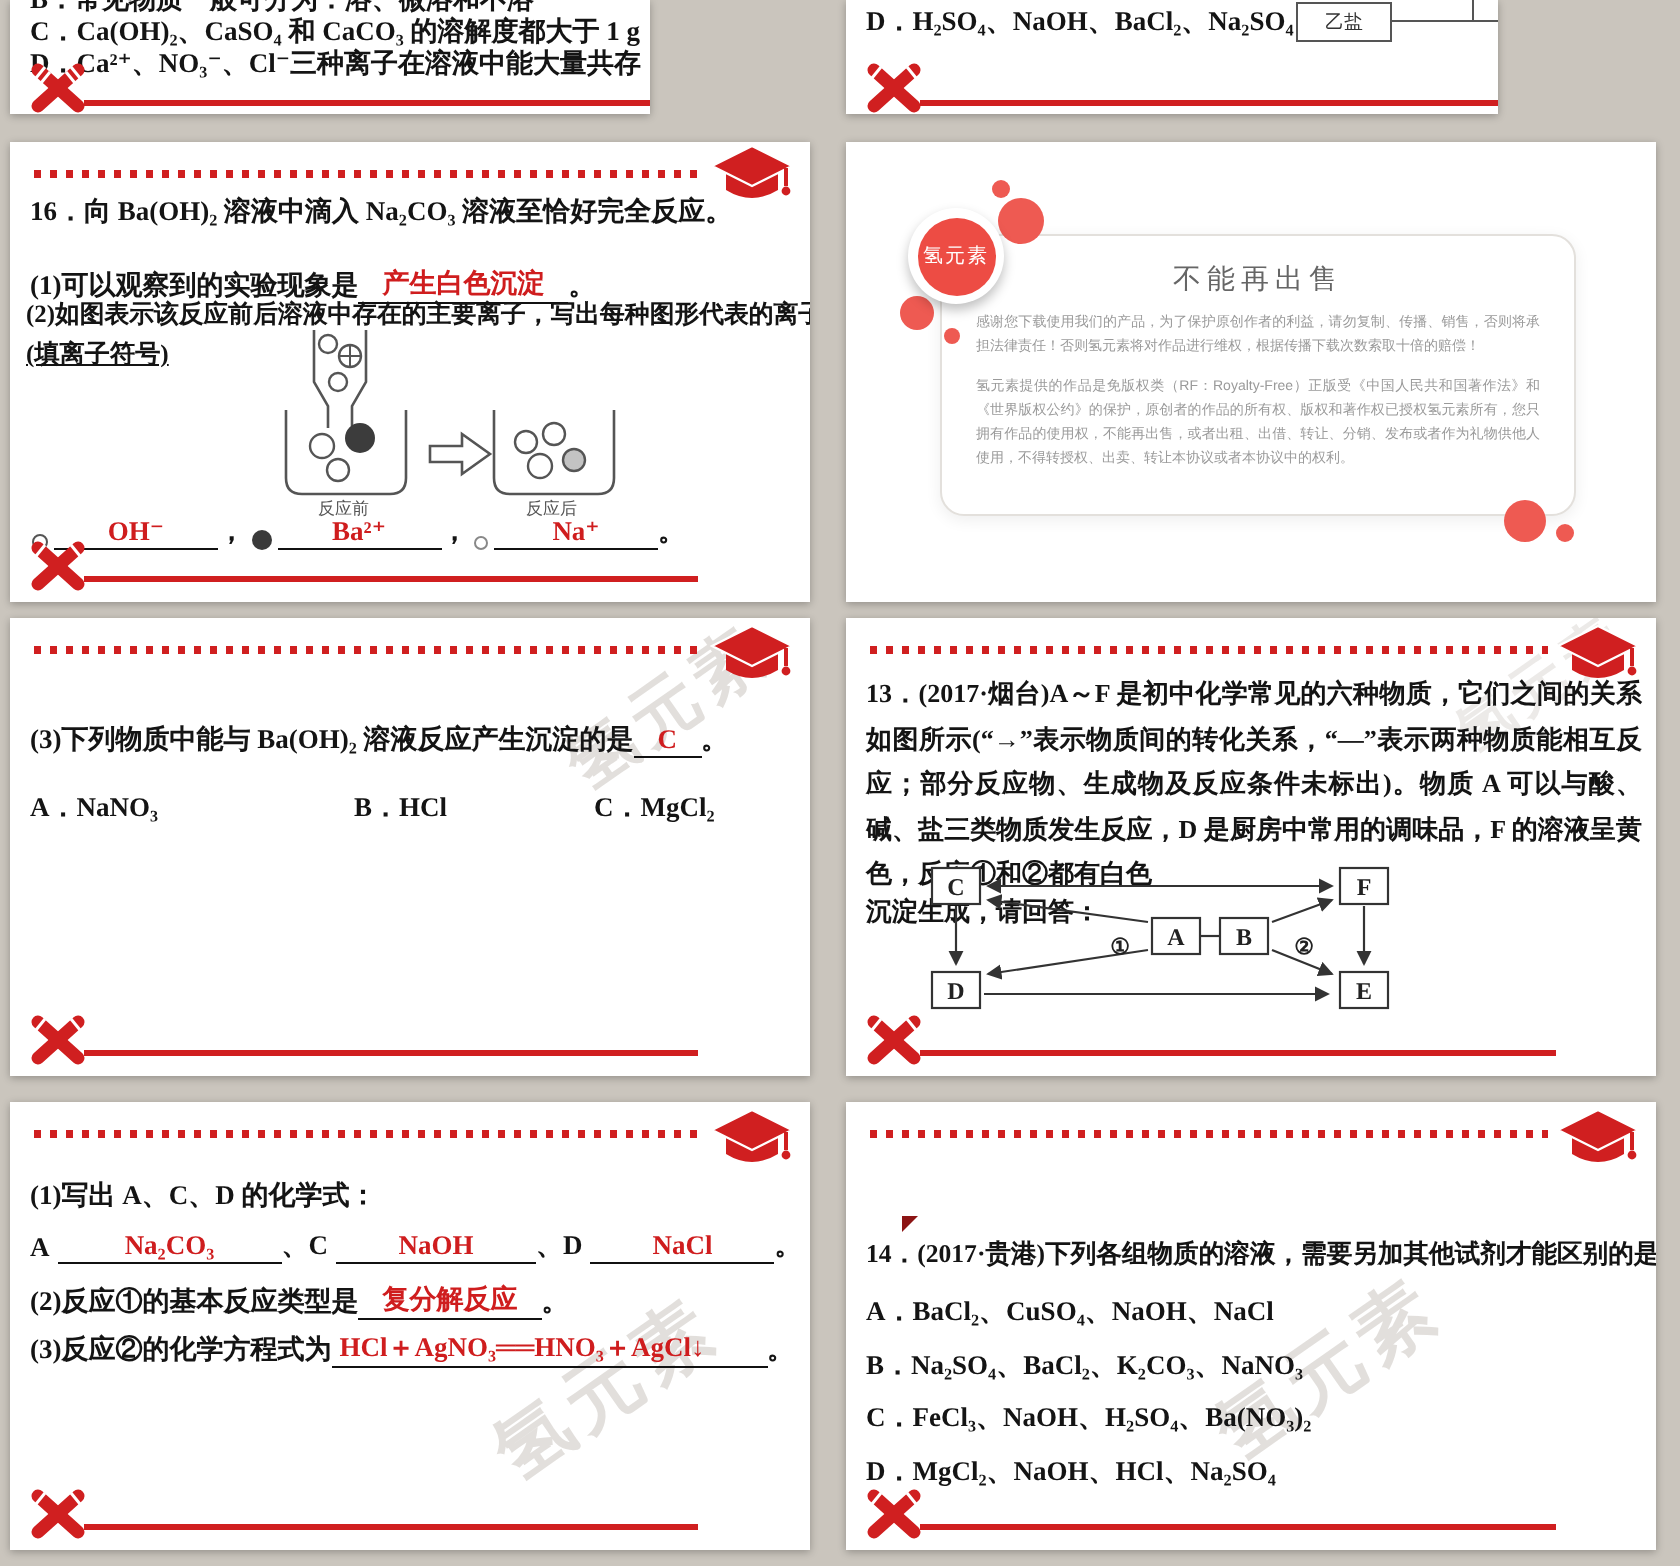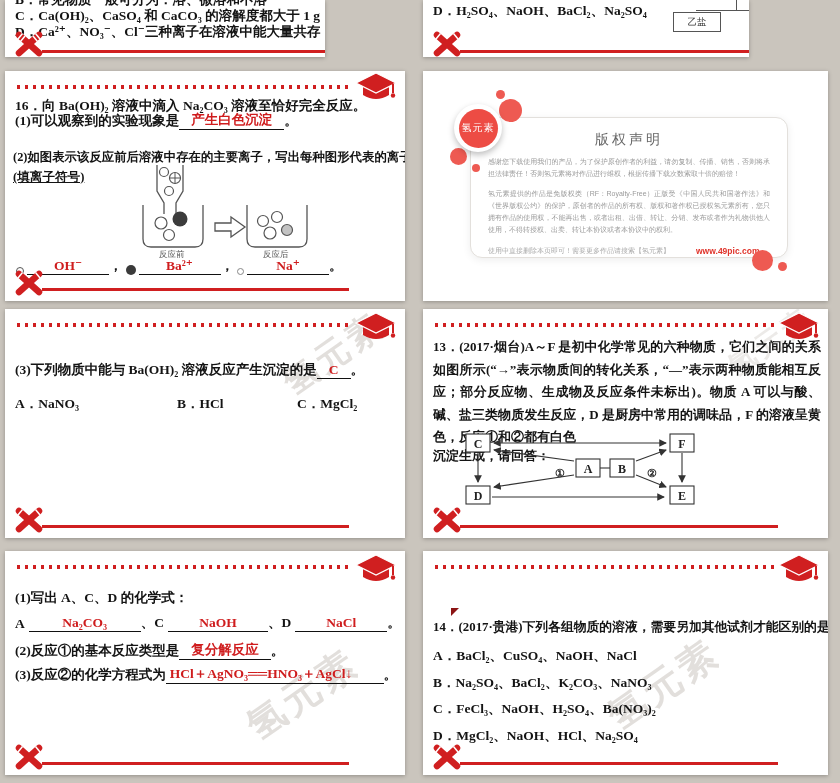--- a/index.html
+++ b/index.html
@@ -105,21 +105,21 @@
         </g>
       </svg>
     </div>
     <div class="footer-line"></div>
   </div>
 
   <div class="slide s1r">
     <div class="t" style="left:10px;top:2px;">D．H₂SO₄、NaOH、BaCl₂、Na₂SO₄</div>
     <div class="vline" style="left:313px;top:0;height:10px;"></div>
     <div class="hline" style="left:273px;top:10px;width:80px;"></div>
-    <div class="mini-box" style="left:225px;top:12px;margin-left:25px;">乙盐</div>
+    <div class="mini-box" style="left:225px;top:1px;">乙盐</div>
     <div class="mini-box" style="left:352px;top:1px;">甲盐</div>
     <div class="footer-x">
       <svg viewBox="0 0 30 26" width="100%" height="100%">
         <g stroke="#d01f20" stroke-width="6.5" stroke-linecap="round">
           <line x1="5" y1="4" x2="25" y2="22"></line>
             <line x1="25" y1="4" x2="5" y2="22"></line>
         </g>
         <g stroke="#fff" stroke-width="1.5">
           <line x1="8.5" y1="2.5" x2="4" y2="8"></line>
             <line x1="21.5" y1="2.5" x2="26" y2="8"></line>
@@ -133,21 +133,21 @@
     <div class="dotline"></div>
     <div class="cap">
       <svg viewBox="0 0 42 32" width="100%" height="100%">
         <path d="M8 13 L8 23 Q21 31 34 23 L34 13 Z" fill="#d01f20"></path>
         <polygon points="21,1 41,11 21,21 1,11" fill="#d01f20" stroke="#fff" stroke-width="1.2"></polygon>
         <line x1="38" y1="12" x2="38" y2="21" stroke="#d01f20" stroke-width="2"></line>
         <circle cx="38" cy="23.5" r="2.2" fill="#d01f20"></circle>
       </svg>
     </div>
     <div class="t" style="left:10px;top:26px;">16．向 Ba(OH)₂ 溶液中滴入 Na₂CO₃ 溶液至恰好完全反应。</div>
-    <div class="row" style="left:10px;top:40px;">
+    <div class="row" style="left:10px;top:62px;">
       <span>(1)可以观察到的实验现象是</span>
       <span class="ans">产生白色沉淀</span>
       <span>。</span>
     </div>
     <div class="t" style="left:8px;top:78px;font-size:12.4px;">(2)如图表示该反应前后溶液中存在的主要离子，写出每种图形代表的离子。</div>
     <div class="t" style="left:8px;top:98px;font-size:12.6px;text-decoration:underline;">(填离子符号)</div>
 
     <div class="diagram2">
       <svg viewBox="0 0 240 84" width="240" height="84">
         <g fill="none" stroke="#555" stroke-width="1.3">
@@ -198,27 +198,23 @@
           <line x1="8.5" y1="2.5" x2="4" y2="8"></line>
             <line x1="21.5" y1="2.5" x2="26" y2="8"></line>
         </g>
       </svg>
     </div>
     <div class="footer-line"></div>
   </div>
 
   <div class="slide s2r">
     <div class="cr-card">
-      <div class="cr-title">版权声明</div>
+      <div class="cr-title">不能再出售</div>
       <p class="cr-p">感谢您下载使用我们的产品，为了保护原创作者的利益，请勿复制、传播、销售，否则将承担法律责任！否则氢元素将对作品进行维权，根据传播下载次数索取十倍的赔偿！</p>
       <p class="cr-p">氢元素提供的作品是免版权类（RF：Royalty-Free）正版受《中国人民共和国著作法》和《世界版权公约》的保护，原创者的作品的所有权、版权和著作权已授权氢元素所有，您只拥有作品的使用权，不能再出售，或者出租、出借、转让、分销、发布或者作为礼物供他人使用，不得转授权、出卖、转让本协议或者本协议中的权利。</p>
-      <div class="cr-foot">
-        <span>使用中直接删除本页即可！需要更多作品请搜索【氢元素】</span>
-        <span class="cr-url">www.49pic.com</span>
-      </div>
     </div>
     <div class="circle" style="left:73px;top:19px;width:9px;height:9px;"></div>
     <div class="circle" style="left:76px;top:28px;width:23px;height:23px;"></div>
     <div class="circle" style="left:27px;top:77px;width:17px;height:17px;"></div>
     <div class="circle" style="left:49px;top:93px;width:8px;height:8px;"></div>
     <div class="circle" style="left:329px;top:179px;width:21px;height:21px;"></div>
     <div class="circle" style="left:355px;top:191px;width:9px;height:9px;"></div>
     <div class="badge-outer">
       <div class="badge-inner">氢元素</div>
     </div>

